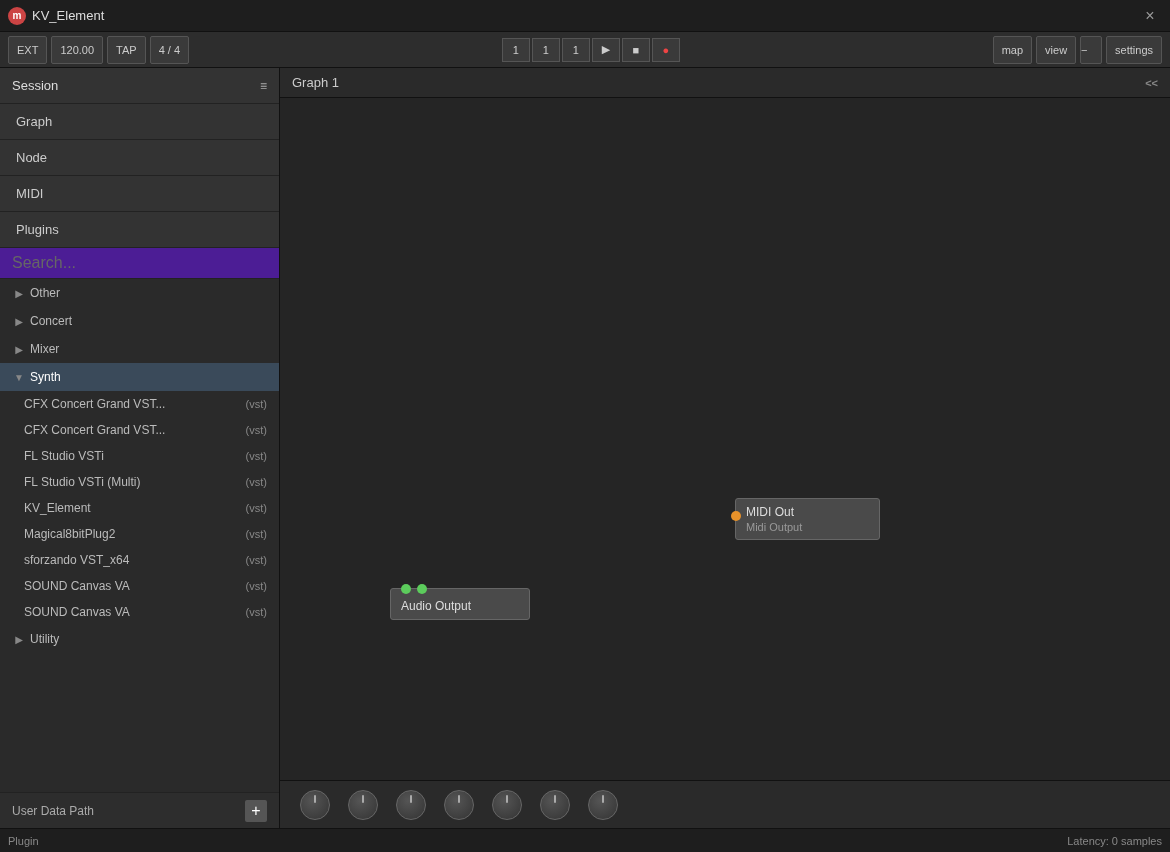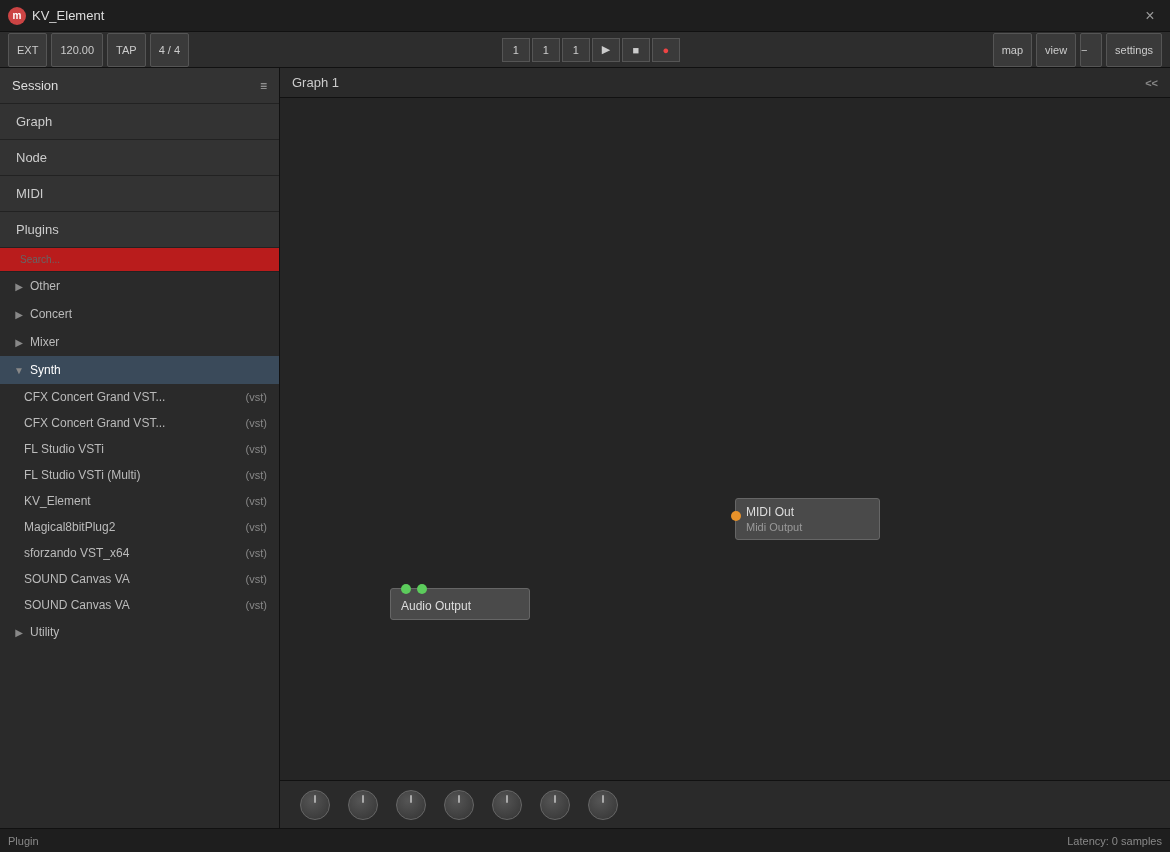--- a/index.html
+++ b/index.html
@@ -68,21 +68,21 @@
       border-bottom: 1px solid #111;
     }
     .toolbar-btn {
       background: #3a3a3a;
       border: 1px solid #555;
       color: #ccc;
       padding: 3px 8px;
       font-size: 11px;
       cursor: pointer;
       border-radius: 2px;
-      height: 34px;
+      height: 28px;
       display: flex;
       align-items: center;
     }
     .toolbar-spacer { flex: 1; }
     .transport-group {
       display: flex;
       align-items: center;
       gap: 2px;
     }
     .transport-btn {
@@ -141,26 +141,26 @@
       height: 36px;
       display: flex;
       align-items: center;
       padding: 0 16px;
       cursor: pointer;
       border-bottom: 1px solid #222;
       font-size: 13px;
       color: #ccc;
     }
     #search-box {
-      background: #b91c1c;
+      background: #4c1d95;
       border: none;
       border-bottom: 1px solid #222;
-      padding: 6px 20px;
-      color: #ccc;
-      font-size: 10px;
+      padding: 6px 12px;
+      color: #ccc;
+      font-size: 16px;
       width: 100%;
       outline: none;
     }
     #search-box::placeholder { color: #666; }
     .tree-item {
       height: 28px;
       display: flex;
       align-items: center;
       padding: 0 12px;
       cursor: pointer;
@@ -437,20 +437,24 @@
     <div class="plugin-item">
       <span>SOUND Canvas VA</span>
       <span class="plugin-tag">(vst)</span>
     </div>
 
     <div class="tree-item">
       <span class="tree-toggle">▶</span>
       <span>Utility</span>
     </div>
 
+    <div id="sidebar-bottom">
+      <span class="user-data-label">User Data Path</span>
+      <button class="add-btn">+</button>
+    </div>
   </div>
 
   <div id="graph-area">
     <div id="graph-header">
       <span id="graph-title">Graph 1</span>
       <span id="graph-collapse">&lt;&lt;</span>
     </div>
 
     <div id="graph-canvas">
 

